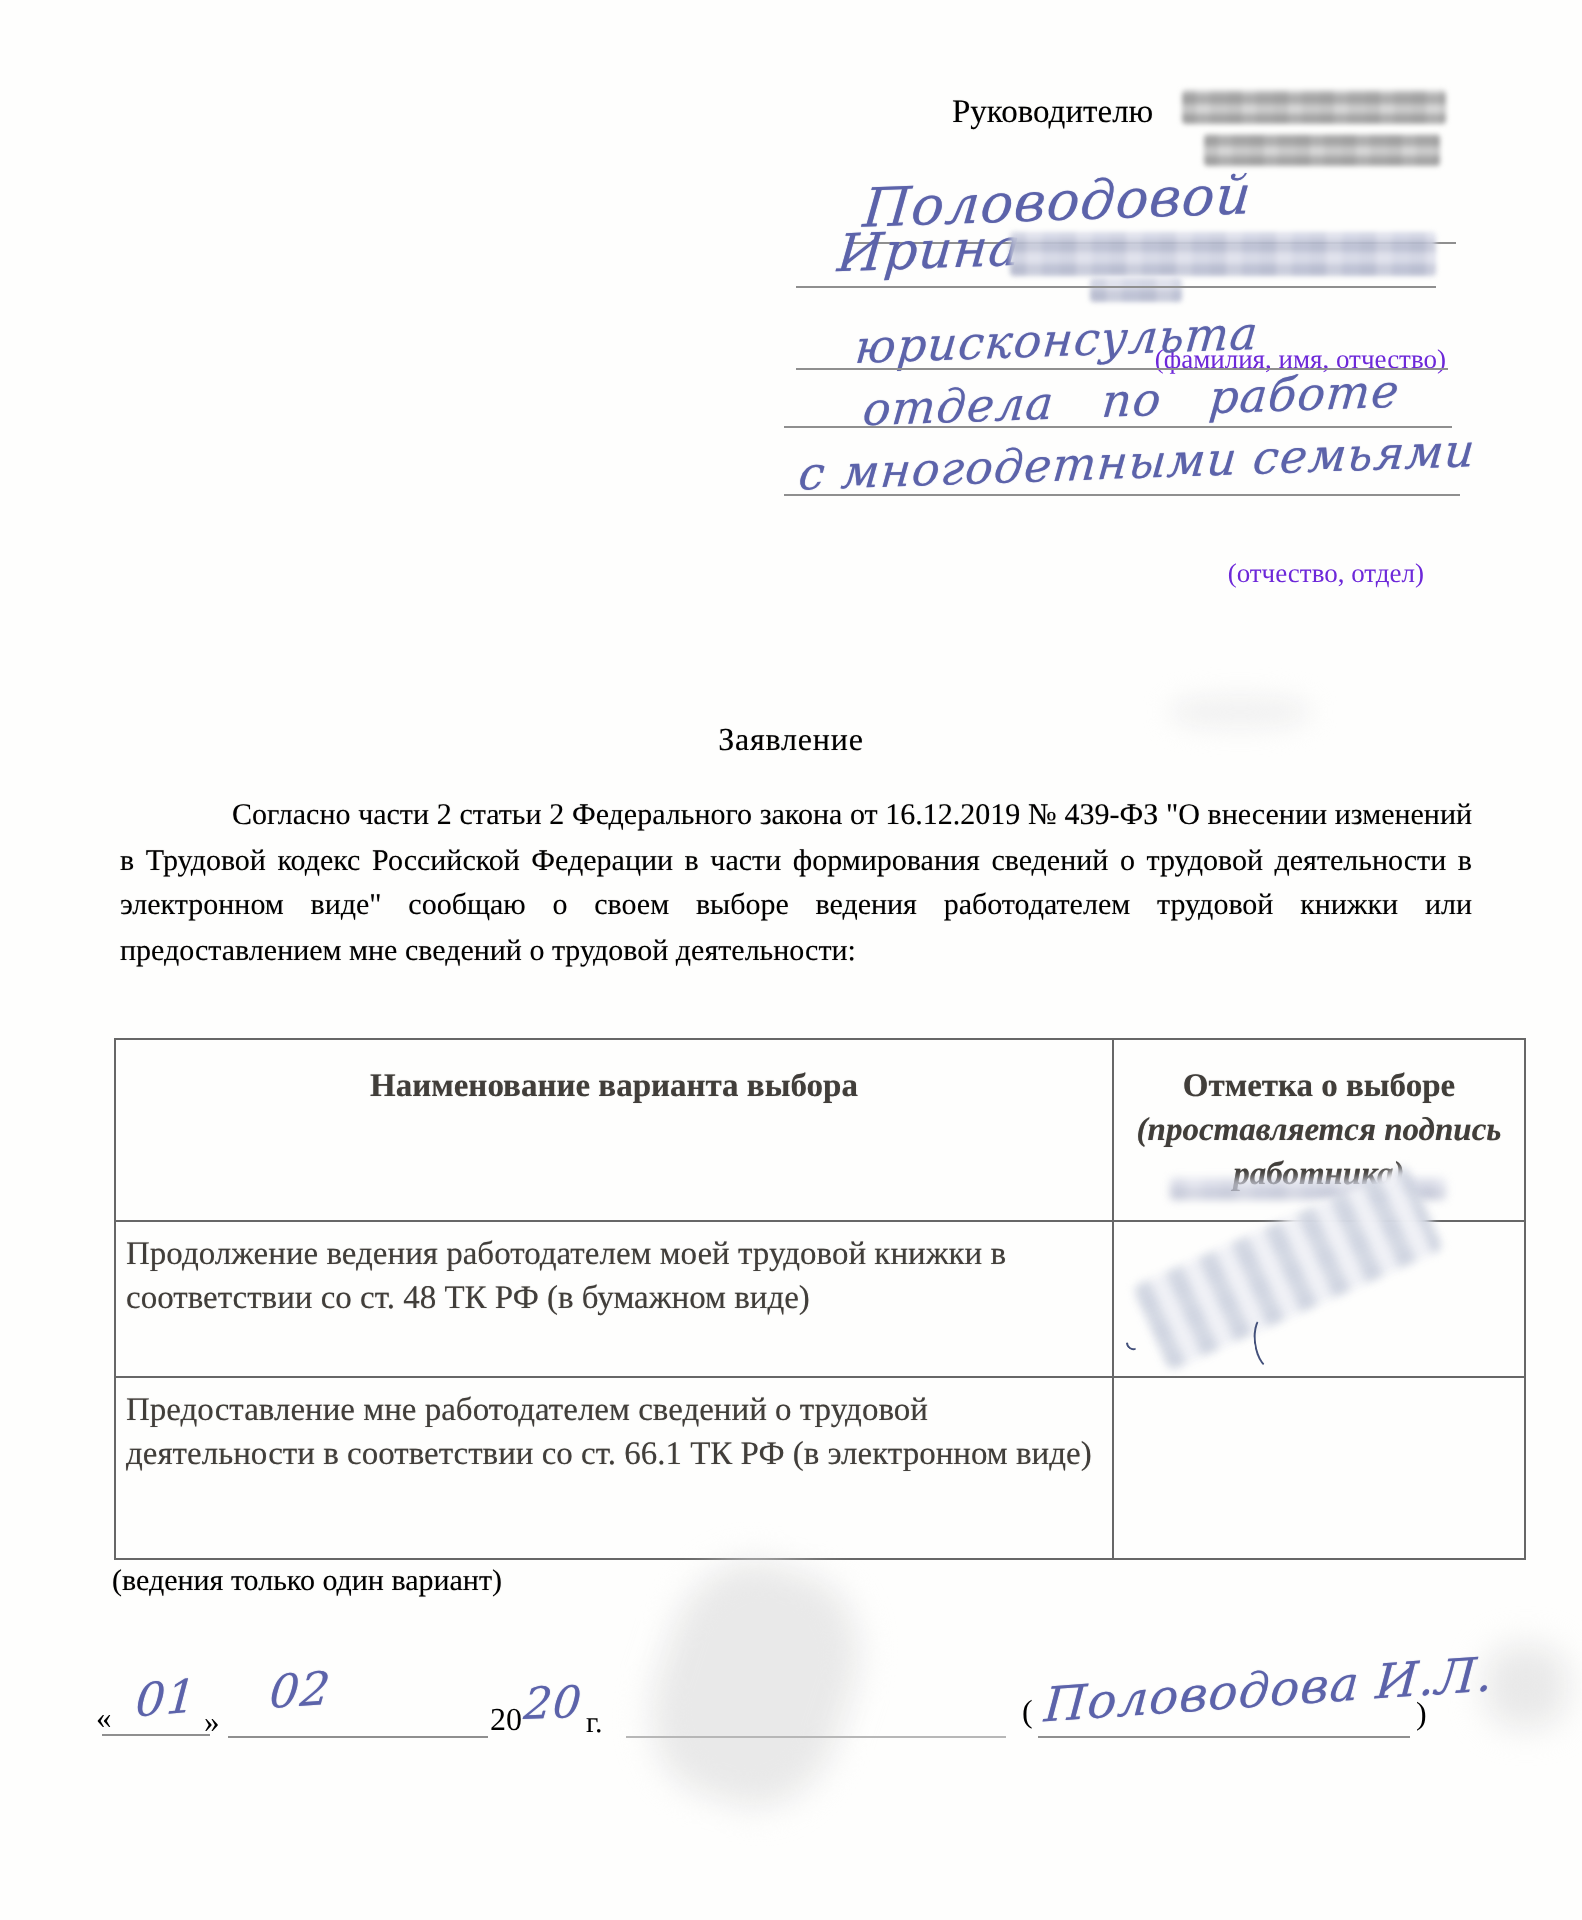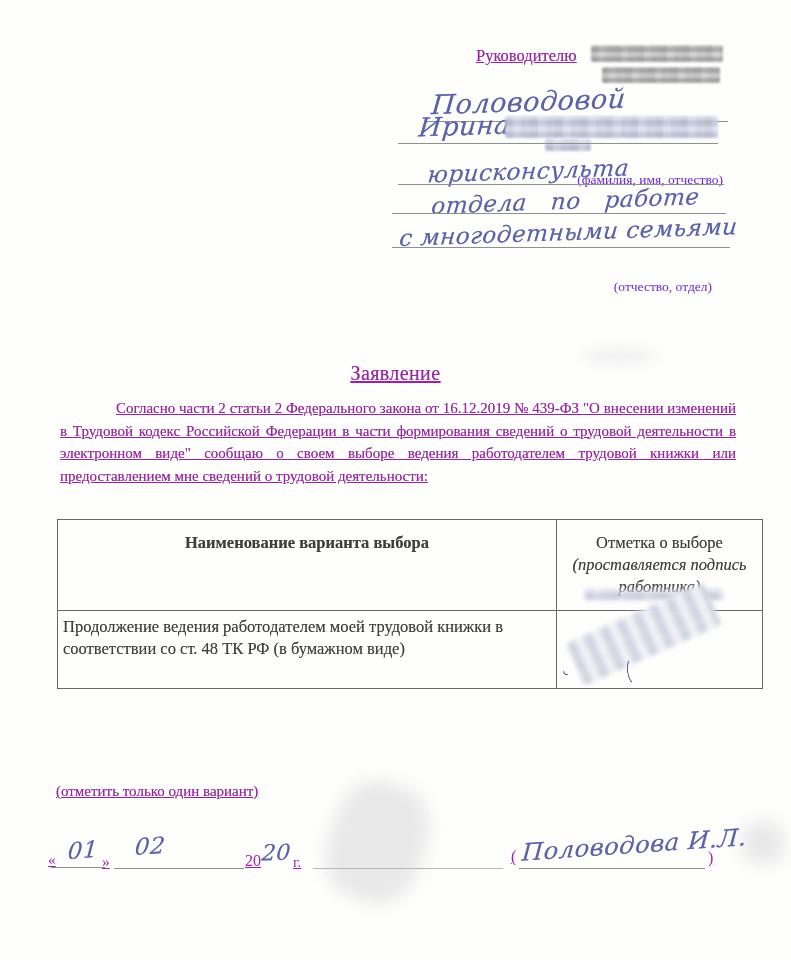--- a/index.html
+++ b/index.html
@@ -3,21 +3,21 @@
 <meta charset="utf-8">
 <style>
   html,body{margin:0;padding:0;background:#ffffff;}
   .page{
     position:relative; width:791px; height:960px; overflow:hidden;
     background:#fefefd;
     font-family:"Liberation Serif", serif;
     color:#413e3a;
   }
   .abs{position:absolute;}
-  .print{color:#a21caf;text-decoration:underline;}
+  .print{color:#000000;}
   .soft{text-shadow:0 0 .4px rgba(70,66,60,.55);}
   
   .hw{
     position:absolute;
     font-family:"DejaVu Serif", serif;
     font-style:italic;
     color:#5c63aa;
     letter-spacing:.5px;
     white-space:nowrap;
     transform:skewX(-7deg) rotate(-2deg);
@@ -42,31 +42,31 @@
   .sig-blur{
     position:absolute;border-radius:4px;filter:blur(2.2px);
     transform:rotate(-24deg);
     background-image:
       repeating-linear-gradient(90deg, rgba(206,211,223,.85) 0 9px, rgba(240,241,246,.95) 9px 18px),
       repeating-linear-gradient(0deg, rgba(214,218,229,.8) 0 8px, rgba(246,247,250,.9) 8px 16px);
   }
   .smudge{position:absolute;filter:blur(8px);background:#e9e9e9;border-radius:40%;}
   .pen-arc{position:absolute;border:1.6px solid transparent;border-left-color:#43507a;border-radius:50%;}
   
-  .title{position:absolute;left:0;width:791px;text-align:center;font-size:20px;letter-spacing:.4px;}
+  .title{position:absolute;left:0;width:791px;text-align:center;font-size:16px;letter-spacing:.4px;}
   .body-par{
     position:absolute;left:60px;top:397px;width:676px;
     font-size:15px;line-height:22.6px;text-align:justify;text-indent:56px;
   }
   
   .tbl-wrap{position:absolute;left:57px;top:519px;width:667px;}
   table.doc{border-collapse:collapse;table-layout:fixed;width:667px;border-radius:24px;}
   table.doc td{border:1.2px solid #676767;vertical-align:top;font-size:16.5px;line-height:22px;}
   td.opt-h{width:478px;text-align:center;font-weight:bold;padding:12px 10px 0 10px;height:78px;}
-  td.mark-h{width:189px;text-align:center;font-weight:normal;padding:12px 8px 0 8px;}
+  td.mark-h{width:189px;text-align:center;font-weight:bold;padding:12px 8px 0 8px;}
   .mark-note{font-style:italic;display:block;}
   td.opt-c{padding:5px 8px 4px 5px;}
   td.r1{height:68px;} td.r2{height:81px;}
   .caption{position:absolute;font-size:13.5px;text-align:right;color:#6d28d9;margin-top:24px;}
   .note{position:absolute;font-size:15px;}
   .dchar{position:absolute;font-size:15.5px;}
 </style>
 </head>
 <body>
 
@@ -108,30 +108,34 @@
         <td class="opt-h soft">Наименование варианта выбора</td>
         <td class="mark-h soft">
           <span>Отметка о выборе</span>
           <span class="mark-note">(проставляется подпись работника)</span>
         </td>
       </tr>
       <tr>
         <td class="opt-c r1 soft">Продолжение ведения работодателем моей трудовой книжки в соответствии со ст. 48 ТК РФ (в бумажном виде)</td>
         <td class="r1"></td>
       </tr>
+      <tr>
+        <td class="opt-c r2 soft">Предоставление мне работодателем сведений о трудовой деятельности в соответствии со ст. 66.1 ТК РФ (в электронном виде)</td>
+        <td class="r2"></td>
+      </tr>
     </tbody>
       </table>
 
     <div class="redacted blue" style="left:528px;top:70px;width:138px;height:11px;filter:blur(2px);opacity:.75;"></div>
     <div class="sig-blur" style="left:512px;top:92px;width:150px;height:46px;"></div>
     <div class="pen-arc" style="left:505px;top:146px;width:10px;height:7px;transform:rotate(-55deg);"></div>
     <div class="pen-arc" style="left:570px;top:138px;width:13px;height:26px;transform:rotate(-8deg);"></div>
   </div>
 
-  <div class="note print soft" style="left:56px;top:783px;">(отметить только один вариант)</div>
+  <div class="note print soft" style="left:56px;top:783px;">(ведения только один вариант)</div>
 
   <div class="smudge" style="left:330px;top:782px;width:95px;height:120px;transform:rotate(18deg);"></div>
   <div class="smudge" style="left:742px;top:822px;width:42px;height:42px;"></div>
   <div class="smudge" style="left:585px;top:348px;width:70px;height:16px;filter:blur(6px);background:#f1f1f1;"></div>
 
   <div class="dchar print" style="left:48px;top:851px;">«</div>
   <div class="hw" style="left:68px;top:837px;font-size:23px;transform:skewX(-9deg) rotate(-5deg);">01</div>
   <div class="dchar print" style="left:102px;top:853px;">»</div>
   <div class="u" style="left:51px;top:867px;width:54px;"></div>
   <div class="u" style="left:114px;top:868px;width:130px;"></div>

